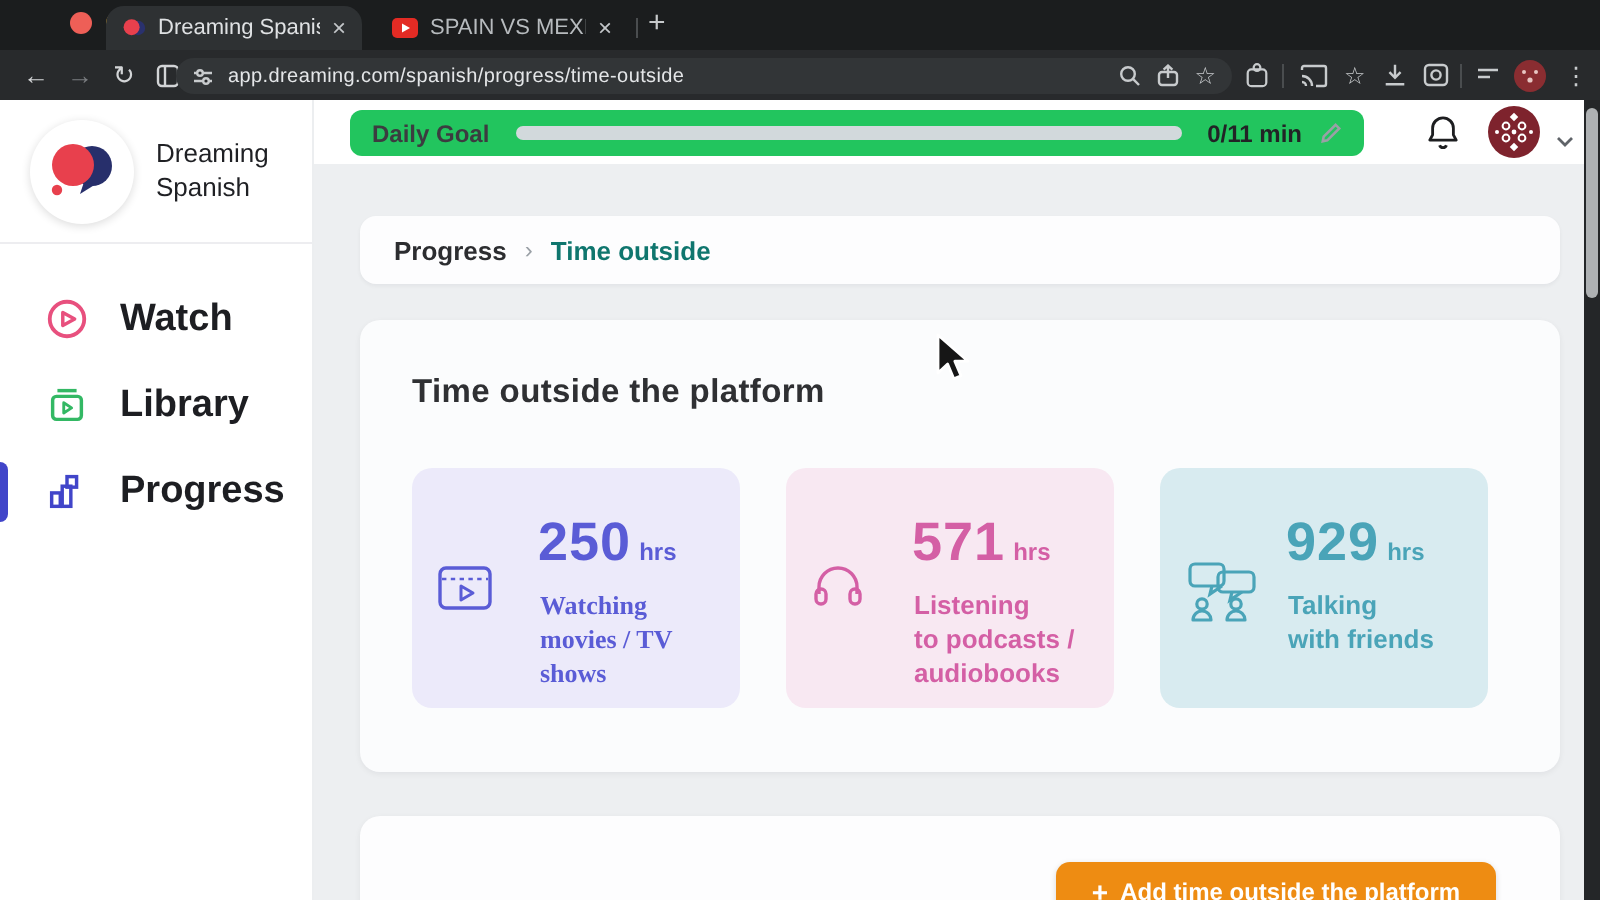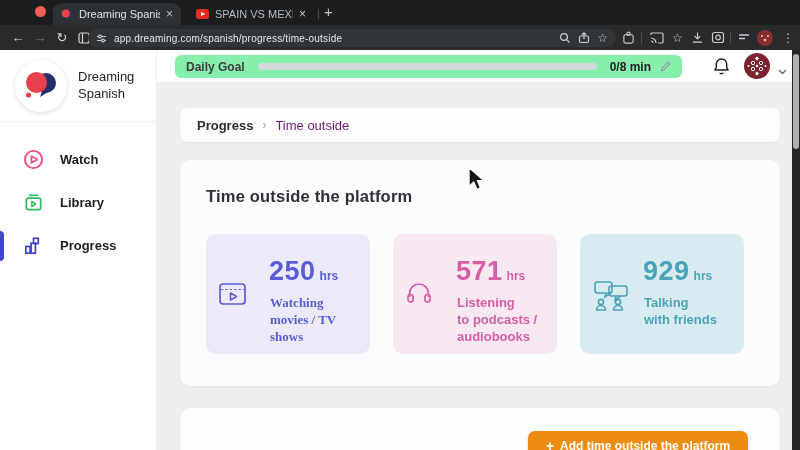--- a/index.html
+++ b/index.html
@@ -39,44 +39,44 @@
   .sidebar { position:absolute; top:50px; left:0; width:157px; height:400px; background:#fff;
              border-right:1px solid #eceef0; }
   .brand { height:72px; display:flex; align-items:center; gap:11px; padding-left:15px;
            border-bottom:1px solid #ededf0; }
   .logo { width:52px; height:52px; border-radius:50%; background:#fff;
           box-shadow:0 1px 5px rgba(0,0,0,.14); display:flex; align-items:center; justify-content:center; flex:none; }
   .brand-name { font-size:13px; font-weight:500; color:#1f2024; line-height:1.3; width:62px; }
 
   .nav { padding-top:16px; }
   .nav-item { position:relative; height:43px; display:flex; align-items:center; gap:15px;
-              padding-left:21px; font-size:13px; font-weight:700; color:#1d1e22; cursor:pointer; }
+              padding-left:21px; font-size:19px; font-weight:700; color:#1d1e22; cursor:pointer; }
   .nav-item .nico { display:flex; width:24px; justify-content:center; }
   .nav-item.active::before { content:""; position:absolute; left:0; top:7px; width:4px; height:30px;
               border-radius:0 4px 4px 0; background:#4145c9; }
 
   .appheader { position:absolute; top:50px; left:157px; width:643px; height:32px; background:#fff; }
-  .goal-pill { position:absolute; left:18px; top:5px; width:507px; height:23px; background:#86efac;
+  .goal-pill { position:absolute; left:18px; top:5px; width:507px; height:23px; background:#22c55e;
                border-radius:6px; display:flex; align-items:center; padding:0 11px; }
   .goal-label { font-size:12px; font-weight:700; color:#3c3c40; white-space:nowrap; }
   .goal-track { flex:1; height:7px; margin:0 13px; border-radius:4px; background:#d2d9dc; position:relative; overflow:hidden; }
   .goal-fill { position:absolute; left:0; top:0; bottom:0; background:#f6921e; border-radius:4px; }
   .goal-value { font-size:12px; font-weight:700; color:#222326; white-space:nowrap; }
   .pencil { margin-left:9px; display:flex; }
   .bell { position:absolute; left:556px; top:7px; }
   .hdr-avatar { position:absolute; left:587px; top:3px; }
   .hdr-chevron { position:absolute; left:621px; top:11px; color:#5f6368; }
 
   
   .breadcrumb-card { position:absolute; left:180px; top:108px; width:600px; height:34px; background:#fdfdfe;
                border-radius:8px; box-shadow:0 1px 2px rgba(16,24,40,.05); display:flex; align-items:center;
                padding-left:17px; gap:9px; font-size:13px; }
   .bc-parent { color:#2c2d30; font-weight:600; }
   .bc-sep { color:#9aa0a6; font-size:12px; }
-  .bc-current { color:#701a75; font-weight:400; }
+  .bc-current { color:#0f766e; font-weight:700; }
 
   .main-card { position:absolute; left:180px; top:160px; width:600px; height:226px; background:#fbfcfd;
                border-radius:10px; box-shadow:0 1px 3px rgba(16,24,40,.06); }
   .main-title { padding:27px 0 0 26px; font-size:16.5px; font-weight:700; color:#2f3033; letter-spacing:.2px; }
   .stats { position:absolute; left:26px; top:74px; display:flex; gap:23px; }
   .stat { width:164px; height:120px; border-radius:10px; position:relative; }
   .stat .sicon { position:absolute; left:12px; top:46px; }
   .stat .numrow { position:absolute; left:63px; top:22px; display:flex; align-items:baseline; gap:4px; }
   .stat .num { font-size:27px; font-weight:800; letter-spacing:.5px; }
   .stat .unit { font-size:12px; font-weight:700; }
@@ -256,21 +256,21 @@
       </div>
     </div>
   </div>
 
   <div class="appheader">
     <div class="goal-pill">
       <span class="goal-label">Daily Goal</span>
       <span class="goal-track">
           <span class="goal-fill" style="width: 0%;"></span>
         </span>
-      <span class="goal-value">0/8 min</span>
+      <span class="goal-value">0/11 min</span>
       <span class="pencil">
         <svg width="11" height="11" viewBox="0 0 12 12" fill="none" stroke="#9aa0a6" stroke-width="1.4">
           <path d="M1.5 10.5 L2 8 L8.5 1.5 L10.5 3.5 L4 10 Z"></path>
         </svg>
       </span>
     </div>
     <span class="bell">
       <svg width="17" height="18" viewBox="0 0 18 19" fill="none" stroke="#1d1e20" stroke-width="1.5">
         <path d="M9 2 a5.5 5.5 0 0 1 5.5 5.5 v3.5 l1.5 2.8 H2 l1.5 -2.8 V7.5 A5.5 5.5 0 0 1 9 2 Z" stroke-linejoin="round"></path>
         <path d="M7.2 16.5 a1.9 1.9 0 0 0 3.6 0"></path>

